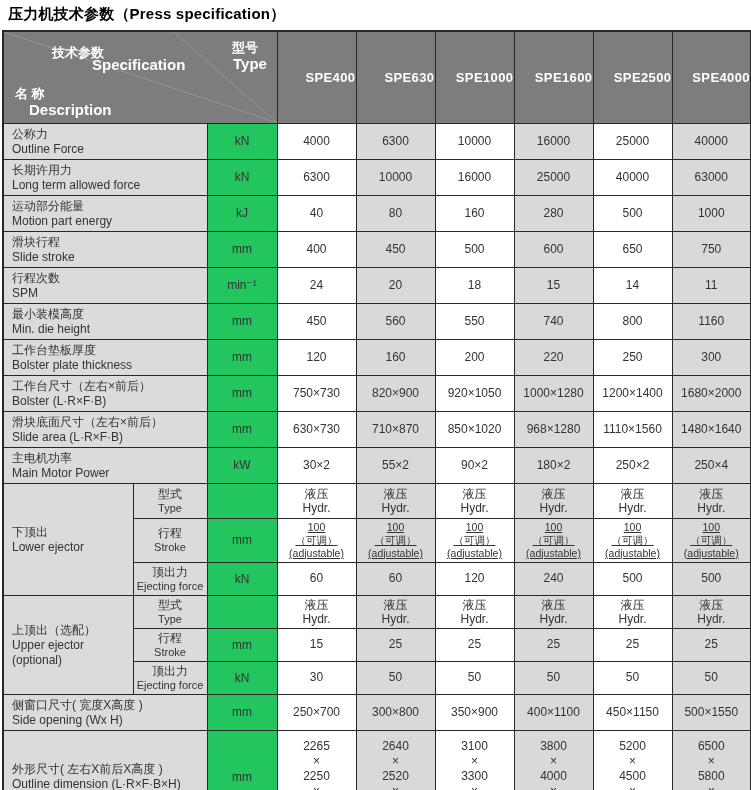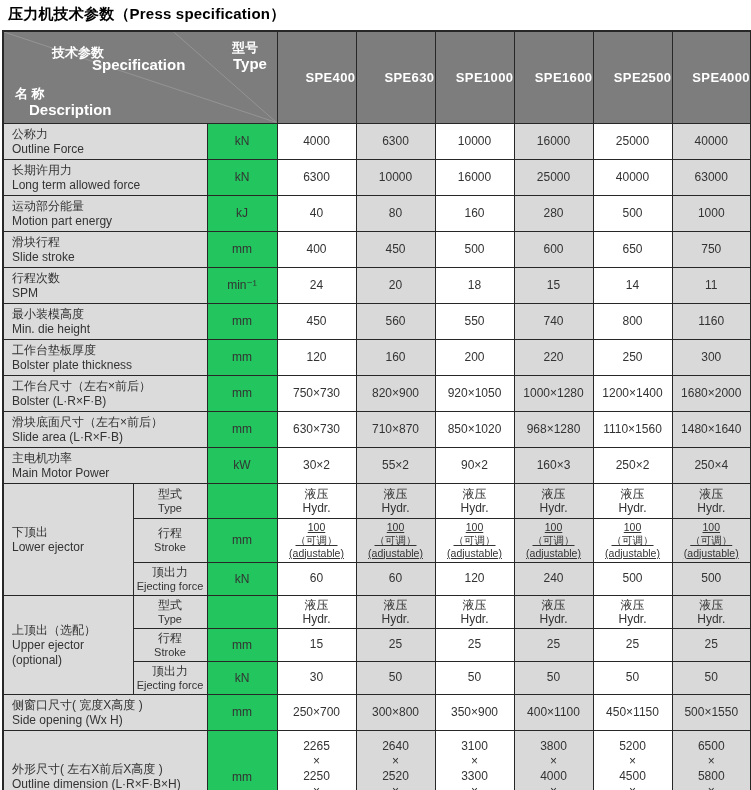--- a/index.html
+++ b/index.html
@@ -217,21 +217,21 @@
     </tr>
     <tr style="height:33px">
       <td class="lbl" colspan="2">
         <span class="zh">主电机功率</span>
         <span class="en">Main Motor Power</span>
       </td>
       <td class="unit">kW</td>
       <td class="v">30×2</td>
       <td class="v g">55×2</td>
       <td class="v">90×2</td>
-      <td class="v g">160×3</td>
+      <td class="v g">180×2</td>
       <td class="v">250×2</td>
       <td class="v g">250×4</td>
     </tr>
 
     <tr style="height:35px">
       <td class="lbl" rowspan="3">
         <span class="zh">下顶出</span>
         <span class="en">Lower ejector</span>
       </td>
       <td class="sub">

